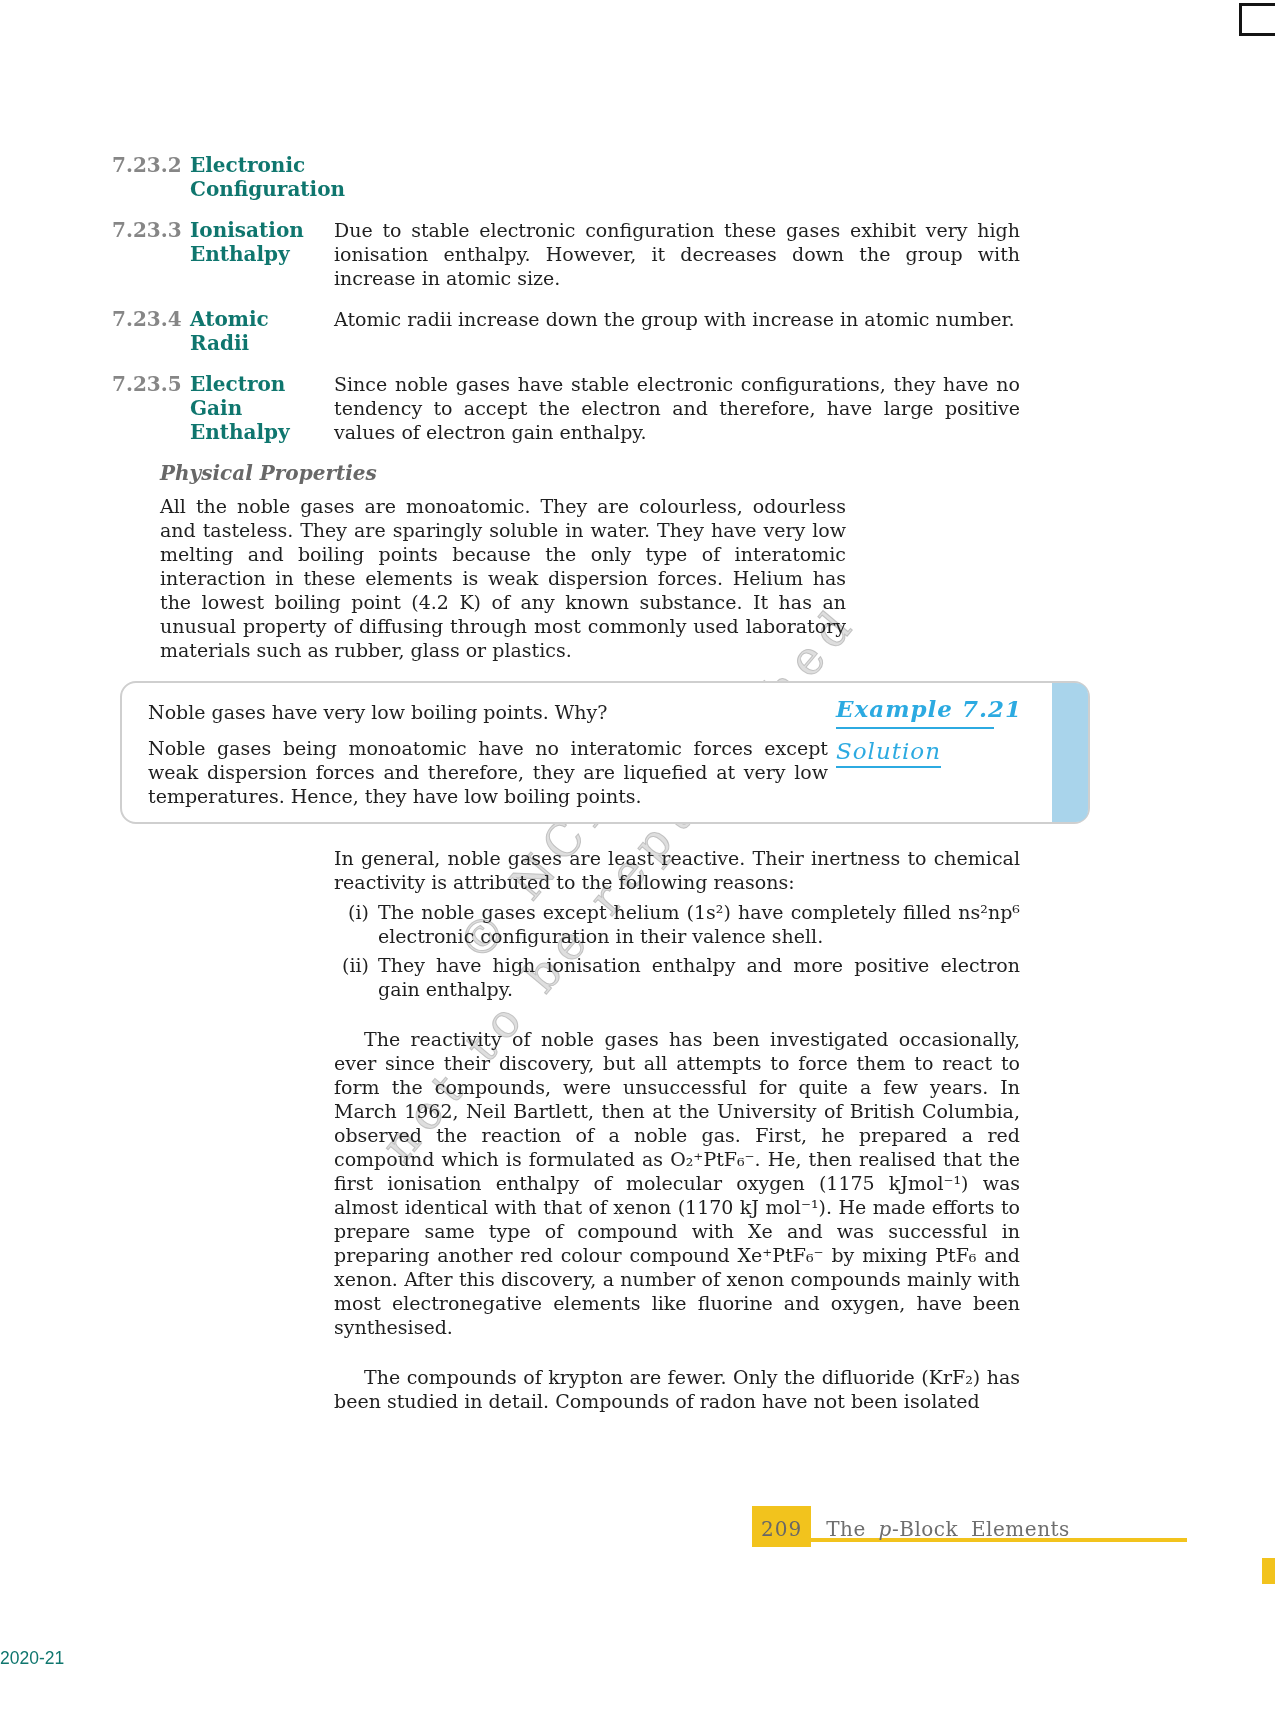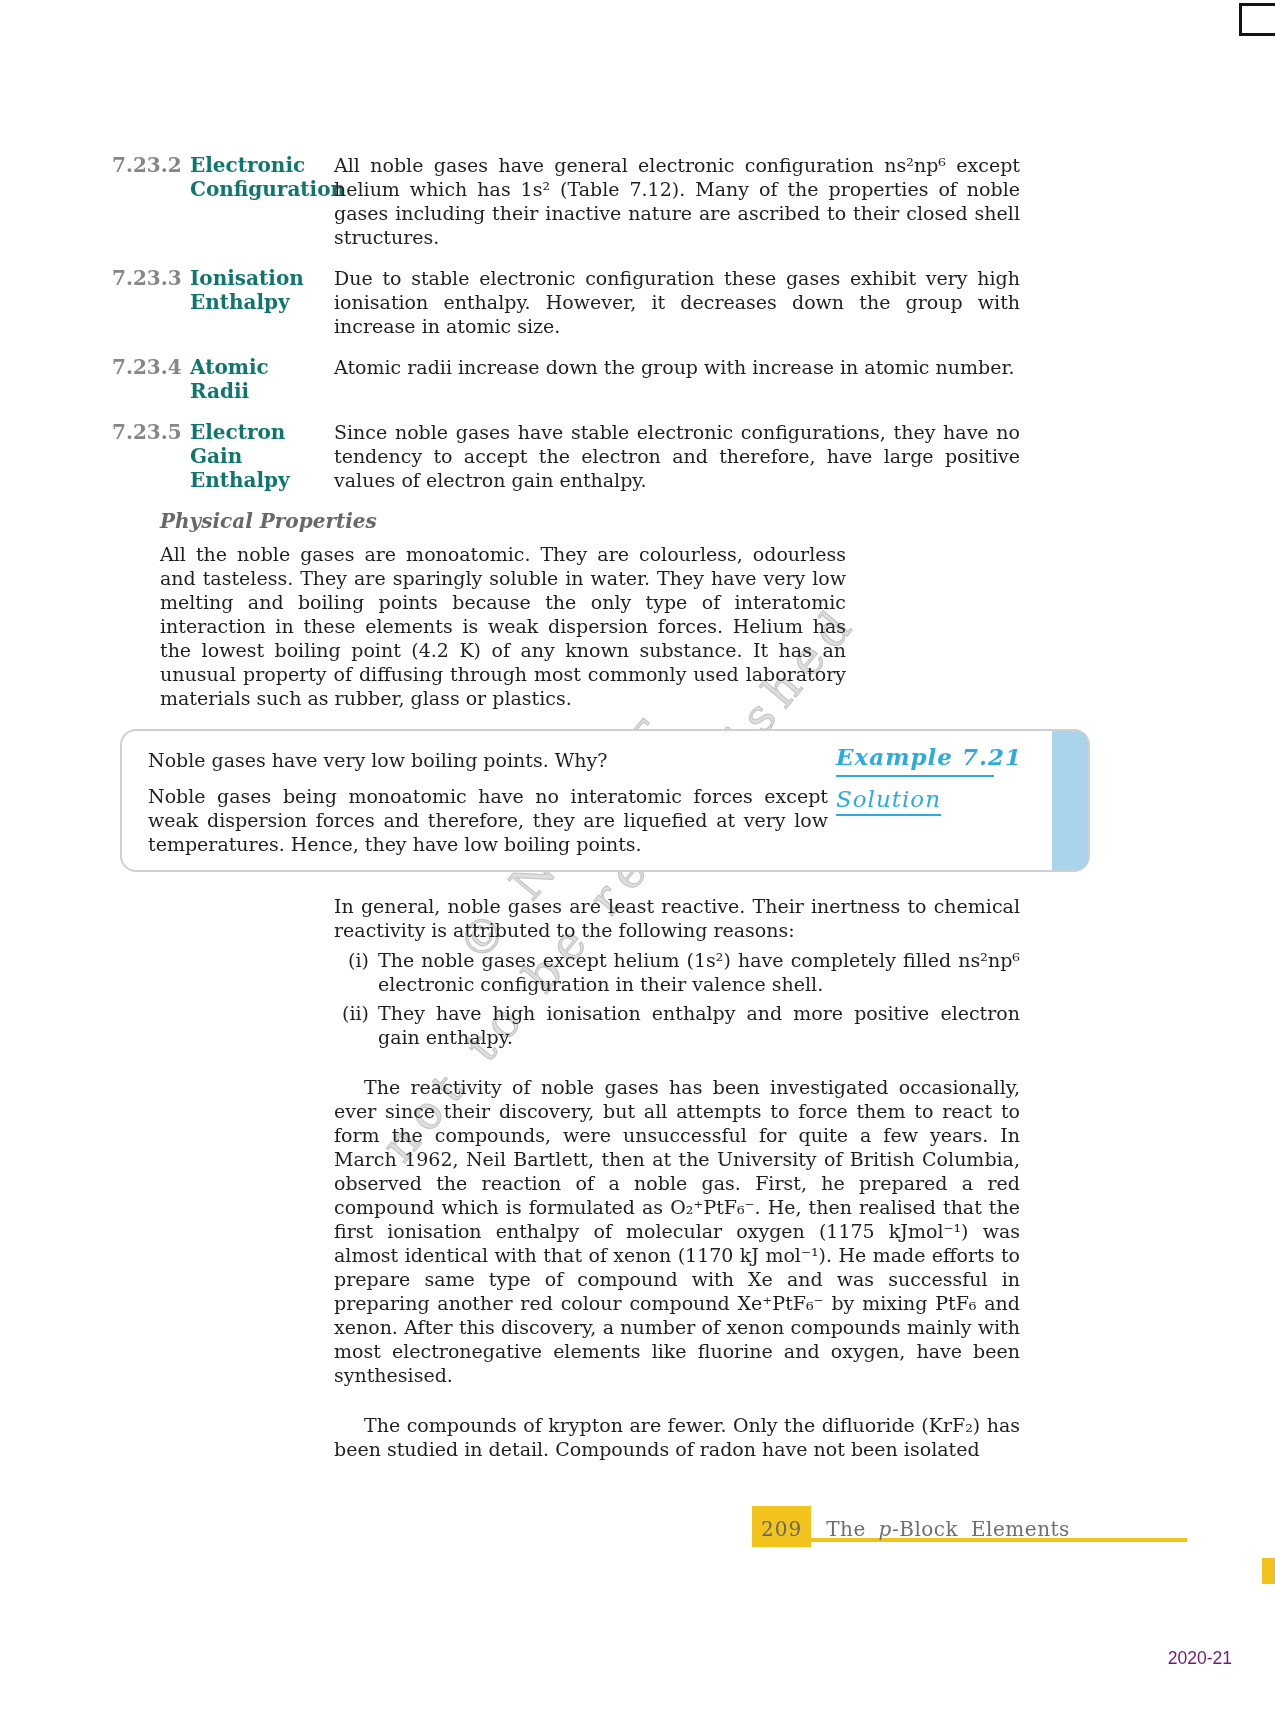--- a/index.html
+++ b/index.html
@@ -76,43 +76,42 @@
     z-index:2;
   }
   .page-num { background:#f2c31d; padding:11px 9px 6px; color:#676767; letter-spacing:1px; }
   .footer-title .it { font-style:italic; }
   .footer-rule {
     position:absolute; top:1538px; left:763px; width:424px; height:4px;
     background:#f2c31d; z-index:1;
   }
   .side-tab { position:absolute; top:1558px; right:0; width:13px; height:26px; background:#f2c31d; }
   .bottom-note {
-    position:absolute; top:1648px; left:0; width:1232px; text-align:right;
-    font-family:"Liberation Sans", sans-serif; font-size:17.5px; color:#701a75;
+    position:absolute; top:1648px; left:0; width:1232px; text-align:left;
+    font-family:"Liberation Sans", sans-serif; font-size:17.5px; color:#0f766e;
   }
 </style>
 </head>
 <body>
 
 <div class="page">
 
   <div class="corner-box"></div>
 
   <div class="watermark">
     <span class="wm-line">© NCERT</span>
     <span class="wm-line">not to be republished</span>
   </div>
 
   <div class="content">
 
     <div class="sec-row">
       <span class="sec-num">7.23.2</span>
       <h3 class="sec-heading">Electronic
 Configuration</h3>
-      <p class="body-text">All noble gases have general electronic configuration ns²np⁶ except helium which has 1s² (Table 7.12). Many of the properties of noble gases including their inactive nature are ascribed to their closed shell structures.</p>
     </div>
 
     <div class="sec-row">
       <span class="sec-num">7.23.3</span>
       <h3 class="sec-heading">Ionisation
 Enthalpy</h3>
       <p class="body-text">Due to stable electronic configuration these gases exhibit very high ionisation enthalpy. However, it decreases down the group with increase in atomic size.</p>
     </div>
 
     <div class="sec-row">

